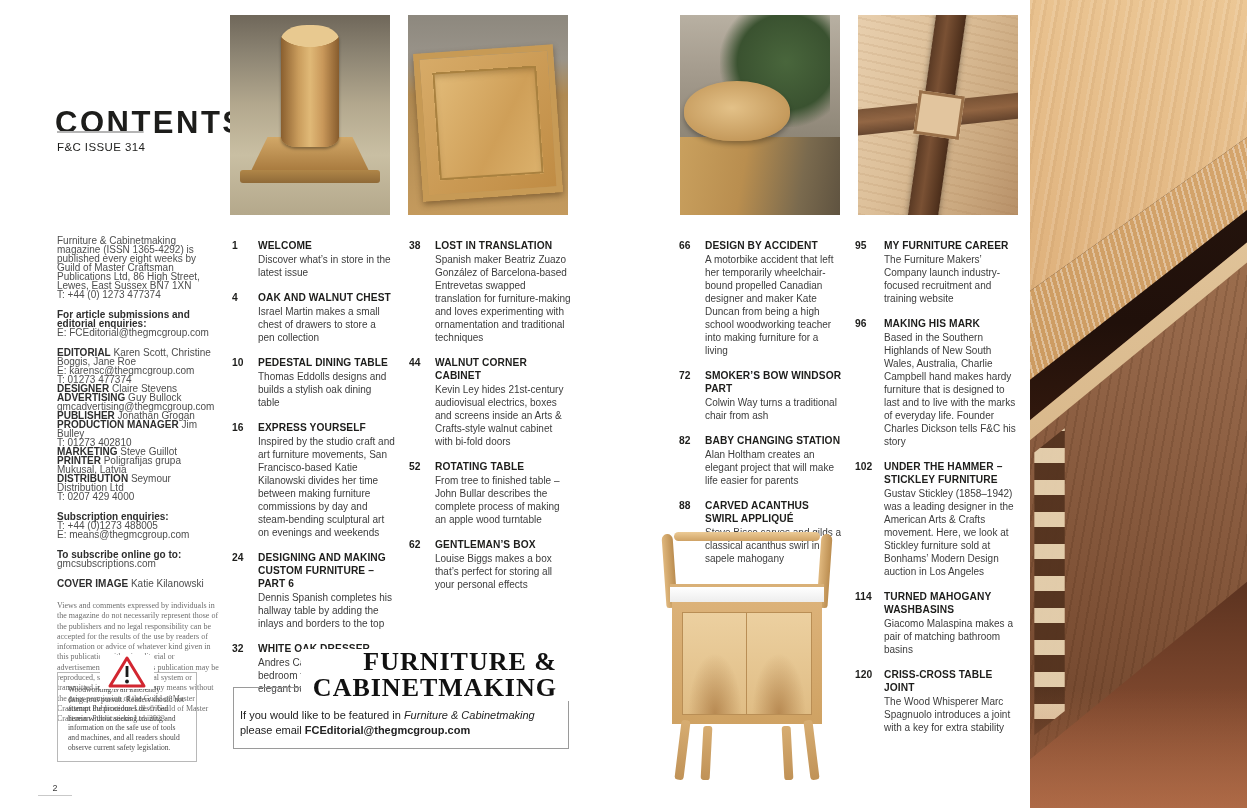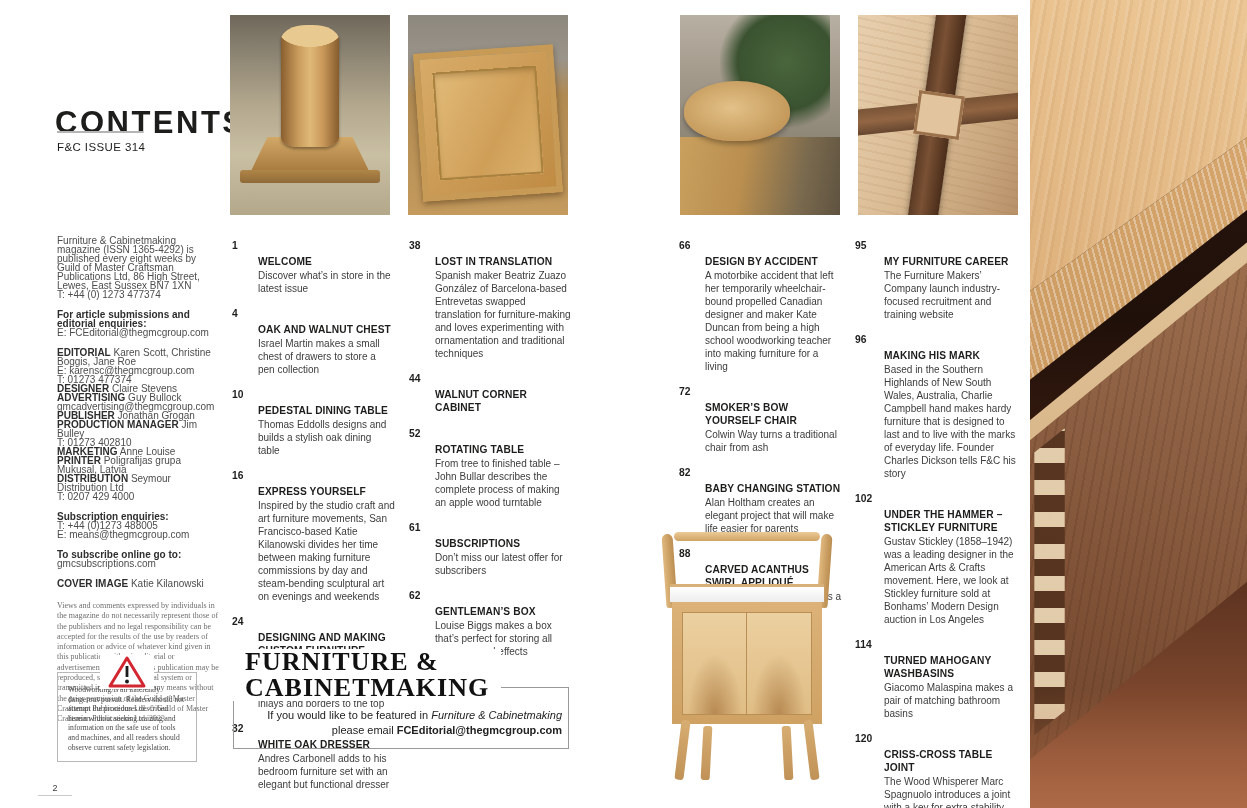--- a/index.html
+++ b/index.html
@@ -29,21 +29,21 @@
   .pagefoot{position:absolute;left:38px;bottom:12px;width:34px;text-align:center;font-size:9px;color:#3c3c3c;}
   .pagefoot .rule{height:1px;background:#c9c9c9;margin-top:2px;}
 
   
   .toc-col{position:absolute;top:239px;width:163px;}
   #col1{left:232px;} #col2{left:409px;} #col3{left:679px;} #col4{left:855px;}
   .entry{display:flex;margin-bottom:12px;}
   .entry .num{flex:0 0 26px;width:26px;font-weight:700;font-size:10.3px;line-height:13px;}
   #col4 .entry .num{flex-basis:29px;width:29px;}
   .entry .etext{flex:1;}
-  .entry h3{margin:16px 0 1px;font-size:10.2px;font-weight:700;line-height:13px;letter-spacing:.1px;color:#1d1d1b;}
+  .entry h3{margin:0 0 1px;font-size:10.2px;font-weight:700;line-height:13px;letter-spacing:.1px;color:#1d1d1b;}
   .entry p{margin:0;font-size:10px;line-height:13px;color:#3c3c3c;}
 
   
   .photo{position:absolute;top:15px;width:160px;height:200px;overflow:hidden;}
   #ph1{left:230px;background:linear-gradient(to bottom,#6f675a 0%,#8a8271 18%,#b3a88e 45%,#c9bfa3 70%,#b4a88b 100%);}
   .p1-baluster{position:absolute;left:50%;top:10px;width:58px;height:122px;transform:translateX(-50%);
      background:radial-gradient(ellipse 90% 22% at 50% 5%,#e8c990 0 58%,rgba(0,0,0,0) 60%),
                 linear-gradient(90deg,#8a5f2f 0%,#c99c5c 30%,#e0b977 50%,#c9985a 72%,#875c2d 100%);
      border-radius:45% 45% 30% 30% / 12% 12% 8% 8%;box-shadow:0 2px 3px rgba(0,0,0,.35);}
   .p1-base{position:absolute;left:50%;bottom:44px;width:118px;height:34px;transform:translateX(-50%);
@@ -87,26 +87,26 @@
                 linear-gradient(#ecd0a0,#e0bd85);}
   .cab-door.left{left:10px;} .cab-door.right{right:10px;}
   .cab-leg{position:absolute;bottom:0;width:9px;height:60px;background:linear-gradient(#d7ad72,#c09257);border-radius:3px;}
   .cab-leg.fl{left:30px;transform:rotate(7deg);}
   .cab-leg.fr{right:30px;transform:rotate(-7deg);}
   .cab-leg.bl{left:54px;height:54px;transform:rotate(3deg);}
   .cab-leg.br{right:54px;height:54px;transform:rotate(-3deg);}
 
   
   .feature{position:absolute;left:233px;top:649px;width:336px;}
-  .masthead{position:relative;z-index:2;text-align:left;}
+  .masthead{position:relative;z-index:2;text-align:right;}
   .masthead .inner{display:inline-block;background:#fff;padding:0 12px;
      font-family:"Liberation Serif","DejaVu Serif",serif;font-weight:700;font-size:26px;line-height:26px;
      letter-spacing:1px;color:#111;}
   .fbox{position:relative;z-index:1;margin-top:-14px;border:1px solid #9a9a9a;padding:20px 6px 10px;
-     text-align:right;font-size:11px;line-height:15px;color:#222;}
+     text-align:left;font-size:11px;line-height:15px;color:#222;}
   .fbox .it{font-style:italic;}
   .fbox .bold{font-weight:700;}
 
   
   .hero{position:absolute;left:1030px;top:0;width:217px;height:808px;overflow:hidden;
      background:linear-gradient(to bottom,#2a1810 0%,#20100a 40%,#351a0e 55%,#57301e 70%,#7a452c 85%,#93583a 100%);}
   .hero-slab{position:absolute;inset:0;
      background:repeating-linear-gradient(100deg,rgba(255,255,255,.10) 0 3px,rgba(120,70,25,.06) 3px 6px,rgba(0,0,0,0) 6px 12px),
                 linear-gradient(200deg,#ecc795 0%,#dfb27d 40%,#d0a169 60%,#c6945a 75%,#b98753 100%);
      clip-path:polygon(0 0,100% 0,100% 17%,0 36%);}
@@ -157,21 +157,21 @@
         <span class="sline"><b>ADVERTISING</b><span> Guy Bullock</span></span>
 
         <span class="sline"><b></b><span>gmcadvertising@thegmcgroup.com</span></span>
 
         <span class="sline"><b>PUBLISHER</b><span> Jonathan Grogan</span></span>
 
         <span class="sline"><b>PRODUCTION MANAGER</b><span> Jim Bulley</span></span>
 
         <span class="sline"><b></b><span>T: 01273 402810</span></span>
 
-        <span class="sline"><b>MARKETING</b><span> Anne Louise</span></span>
+        <span class="sline"><b>MARKETING</b><span> Steve Guillot</span></span>
 
         <span class="sline"><b>PRINTER</b><span> Poligrafijas grupa Mukusal, Latvia</span></span>
 
         <span class="sline"><b>DISTRIBUTION</b><span> Seymour Distribution Ltd</span></span>
 
         <span class="sline"><b></b><span>T: 0207 429 4000</span></span>
       </p>
     <p class="sp">
       <b>Subscription enquiries:</b>
       <span class="blk">T: +44 (0)1273 488005</span>
@@ -281,38 +281,32 @@
         <span class="etext">
           <h3>LOST IN TRANSLATION</h3>
           <p>Spanish maker Beatriz Zuazo González of Barcelona-based Entrevetas swapped translation for furniture-making and loves experimenting with ornamentation and traditional techniques</p>
         </span>
       </div>
 
       <div class="entry">
         <span class="num">44</span>
         <span class="etext">
           <h3>WALNUT CORNER CABINET</h3>
+          <p>Kevin Ley hides 21st-century audiovisual electrics, boxes and screens inside an Arts &amp; Crafts-style walnut cabinet with bi-fold doors</p>
         </span>
       </div>
 
       <div class="entry">
         <span class="num">52</span>
         <span class="etext">
           <h3>ROTATING TABLE</h3>
           <p>From tree to finished table – John Bullar describes the complete process of making an apple wood turntable</p>
         </span>
       </div>
 
-      <div class="entry">
-        <span class="num">61</span>
-        <span class="etext">
-          <h3>SUBSCRIPTIONS</h3>
-          <p>Don’t miss our latest offer for subscribers</p>
-        </span>
-      </div>
 
       <div class="entry">
         <span class="num">62</span>
         <span class="etext">
           <h3>GENTLEMAN’S BOX</h3>
           <p>Louise Biggs makes a box that’s perfect for storing all your personal effects</p>
         </span>
       </div>
     </div>
   <div class="toc-col" id="col3">
@@ -321,21 +315,21 @@
         <span class="num">66</span>
         <span class="etext">
           <h3>DESIGN BY ACCIDENT</h3>
           <p>A motorbike accident that left her temporarily wheelchair-bound propelled Canadian designer and maker Kate Duncan from being a high school woodworking teacher into making furniture for a living</p>
         </span>
       </div>
 
       <div class="entry">
         <span class="num">72</span>
         <span class="etext">
-          <h3>SMOKER’S BOW YOURSELF CHAIR</h3>
+          <h3>SMOKER’S BOW WINDSOR PART</h3>
           <p>Colwin Way turns a traditional chair from ash</p>
         </span>
       </div>
 
       <div class="entry">
         <span class="num">82</span>
         <span class="etext">
           <h3>BABY CHANGING STATION</h3>
           <p>Alan Holtham creates an elegant project that will make life easier for parents</p>
         </span>

